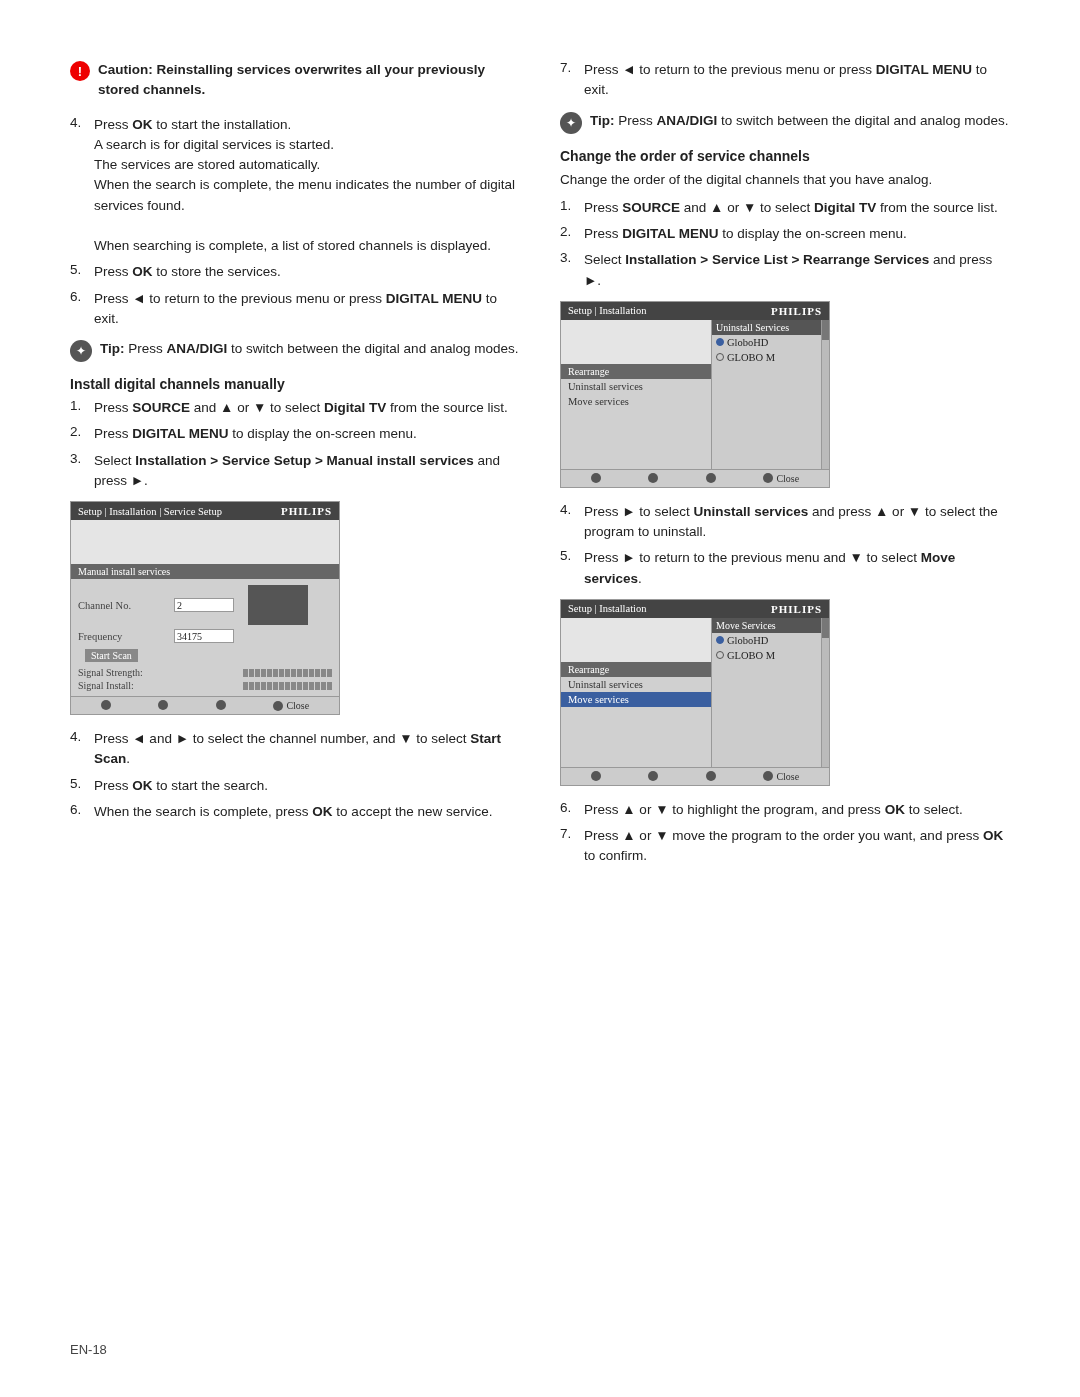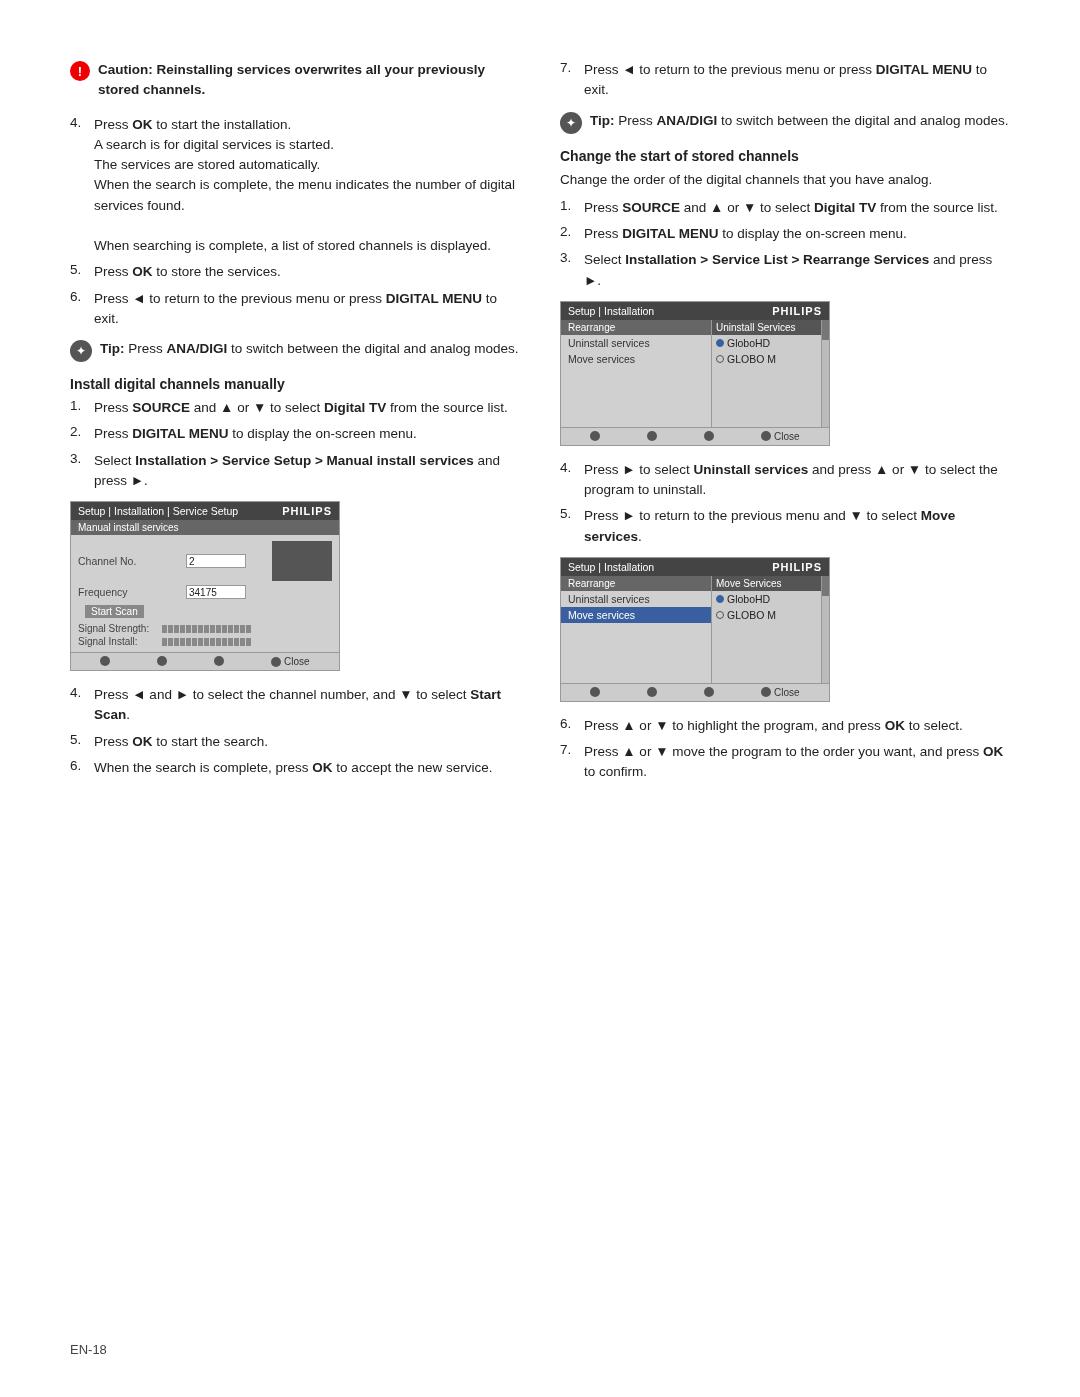--- a/index.html
+++ b/index.html
@@ -86,20 +86,21 @@
     b { font-weight: bold; }
 
     
     .tv-screen {
       border: 1.5px solid #999;
       background: #e5e5e5;
       margin: 10px 0 14px 0;
       padding: 0;
       width: 270px;
       font-size: 11px;
+      font-family: Liberation Serif, serif;
     }
     .tv-header {
       background: #444;
       color: #fff;
       display: flex;
       justify-content: space-between;
       align-items: center;
       padding: 3px 7px;
       font-size: 10.5px;
     }
@@ -107,29 +108,30 @@
       font-size: 11px;
       font-weight: bold;
       letter-spacing: 1px;
       color: #fff;
     }
     .tv-subheader {
       background: #666;
       color: #fff;
       padding: 2px 7px;
       font-size: 10px;
+      margin-top: 44px;
     }
     .tv-body {
       background: #d0d0d0;
       padding: 4px 0;
     }
     .tv-field {
       display: flex;
       align-items: center;
-      gap: 18px;
+      gap: 6px;
       padding: 2px 7px;
     }
     .tv-field label { width: 90px; font-size: 10.5px; color: #444; }
     .tv-field .text-box {
       background: #fff;
       border: 1px solid #999;
       width: 60px;
       height: 14px;
       font-size: 10px;
       padding: 0 2px;
@@ -144,20 +146,21 @@
       padding: 1px 6px;
       display: inline-block;
       border: none;
     }
     .tv-signal-row {
       display: flex;
       align-items: center;
       padding: 1px 7px;
       font-size: 10px;
       gap: 4px;
+      justify-content: space-between;
     }
     .tv-signal-row label { width: 80px; color: #444; }
     .signal-bars {
       display: flex;
       gap: 1px;
     }
     .signal-bar {
       width: 5px;
       height: 8px;
       background: #888;
@@ -384,21 +387,21 @@
       <div class="item-content">Press ◄ to return to the previous menu or press <b>DIGITAL MENU</b> to exit.</div>
     </div>
 
     <div class="tip-box">
       <div class="tip-icon">✦</div>
       <div class="item-content">
         <b>Tip:</b> Press <b>ANA/DIGI</b> to switch between the digital and analog modes.
       </div>
     </div>
 
-    <div class="section-heading">Change the start of stored channels</div>
+    <div class="section-heading">Change the order of service channels</div>
     <div class="sub-text">Change the order of the digital channels that you have analog.</div>
 
     <div class="numbered-item">
       <span class="num">1.</span>
       <div class="item-content">Press <b>SOURCE</b> and ▲ or ▼ to select <b>Digital TV</b> from the source list.</div>
     </div>
     <div class="numbered-item">
       <span class="num">2.</span>
       <div class="item-content">Press <b>DIGITAL MENU</b> to display the on-screen menu.</div>
     </div>

